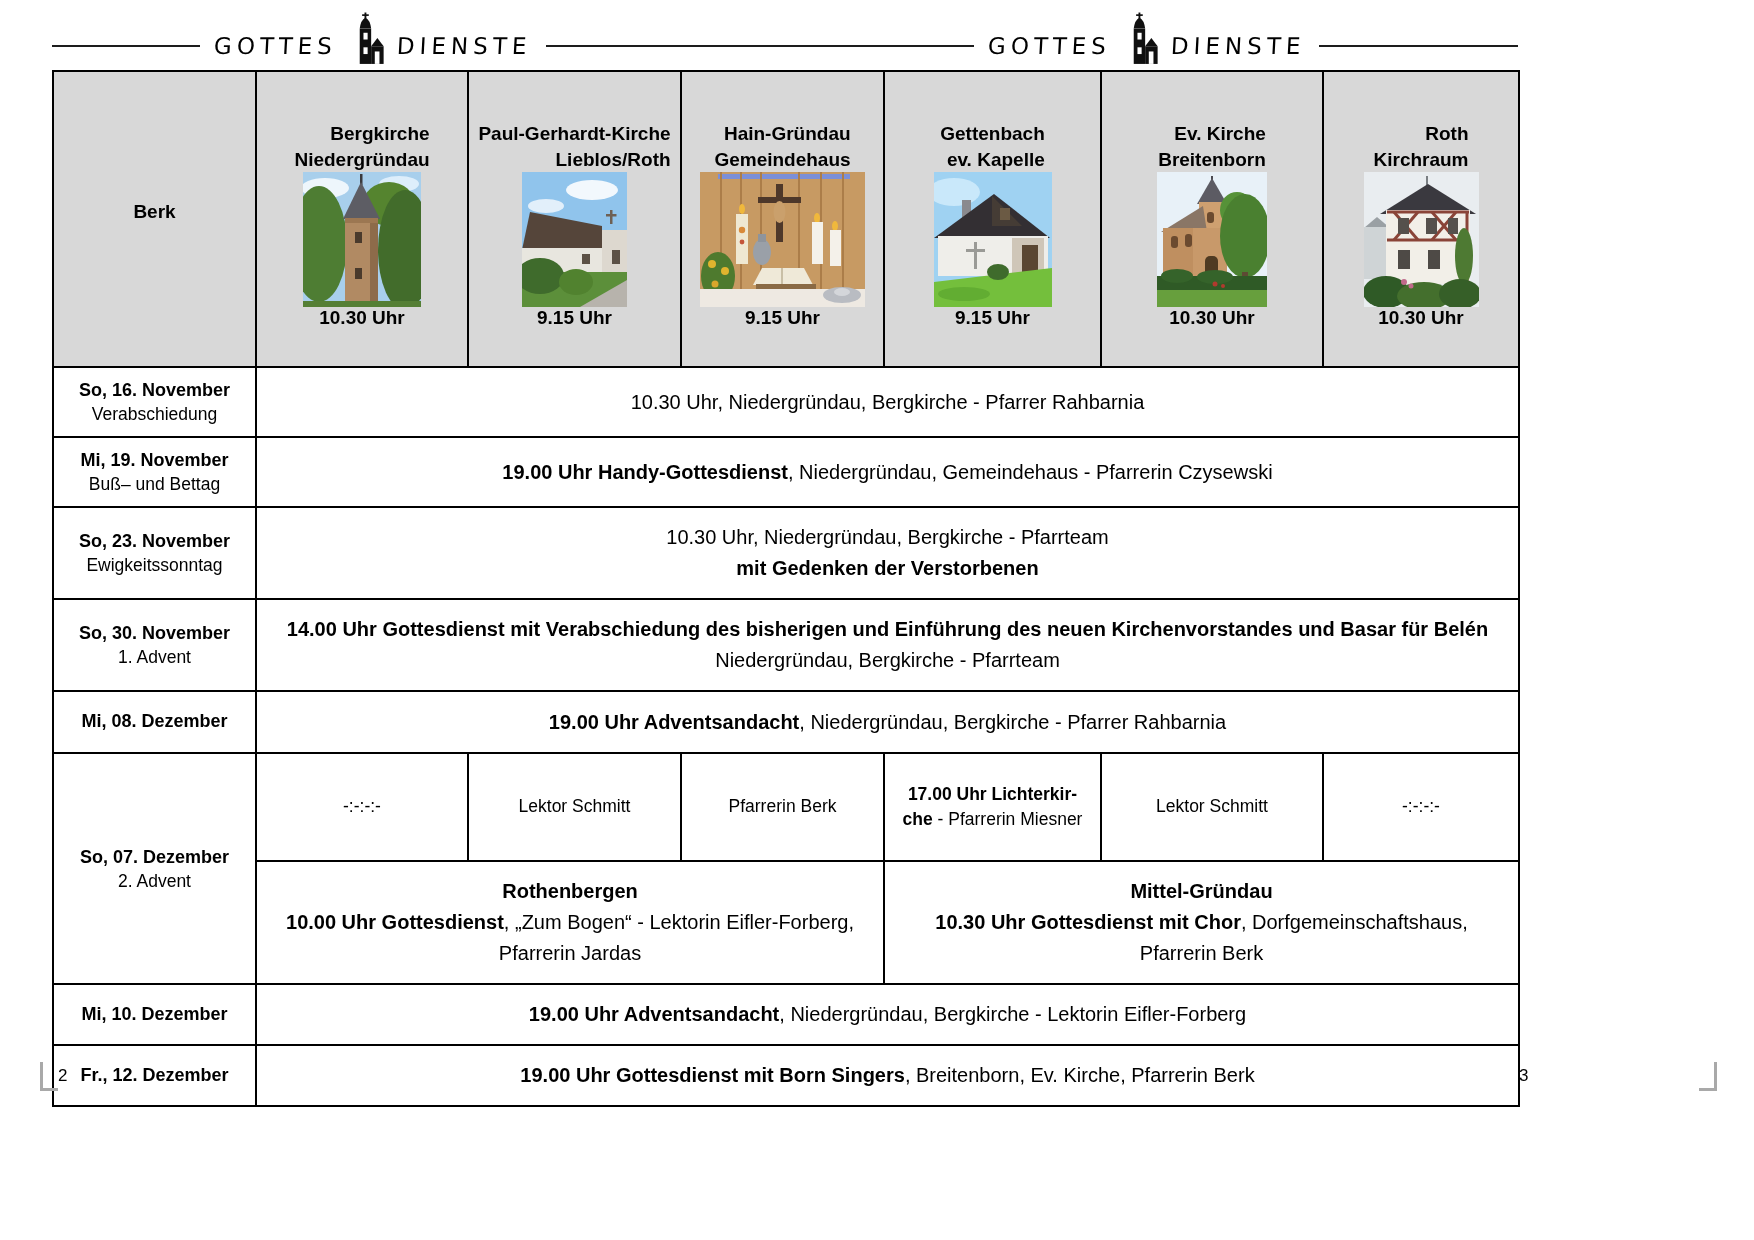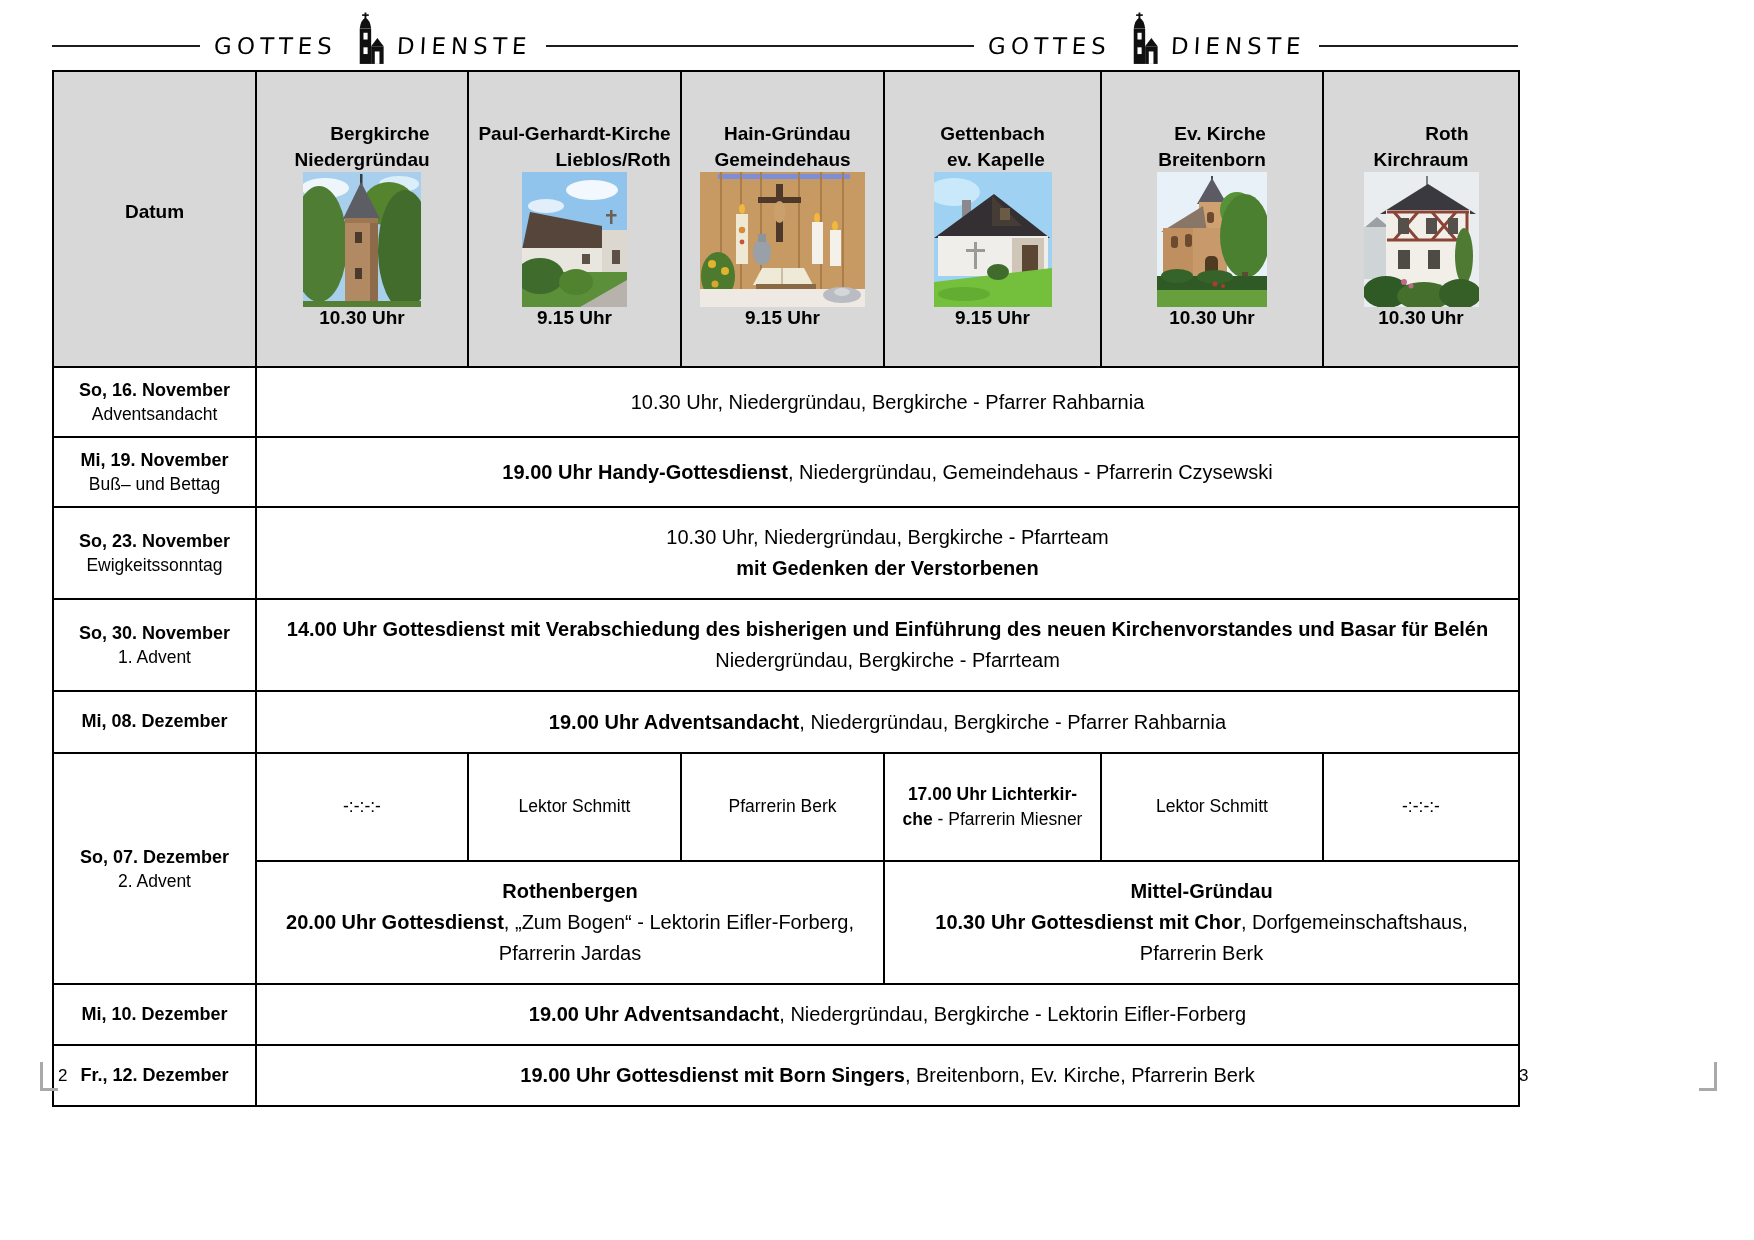--- a/index.html
+++ b/index.html
@@ -101,21 +101,21 @@
       <col style="width:213px">
     <col style="width:203px">
       <col style="width:217px">
       <col style="width:222px">
     <col style="width:196px">
   </colgroup>
   <tbody id="schedule-body">
       <tr style="height: 296px;">
         <td class="head datecell">
           <div class="datum-inner">
-            <div class="datum">Datum</div>
+            <div class="datum">Berk</div>
           </div>
         </td>
         <td class="head">
           <div class="head-inner">
             <div class="col-title">
               <div>Bergkirche</div>
               <div>Niedergründau</div>
             </div>
             <div class="photo">
               <svg width="118" height="135" viewBox="0 0 118 135">
@@ -305,21 +305,21 @@
                 <circle cx="47" cy="114" r="2.5" fill="#c06a8a"></circle>
               </svg>
             </div>
             <div class="col-time">10.30 Uhr</div>
           </div>
         </td>
       </tr>
       <tr style="height: 70px;">
         <td class="datecell">
           <div class="dl1">So, 16. November</div>
-          <div class="dl2">Adventsandacht</div>
+          <div class="dl2">Verabschiedung</div>
         </td>
         <td class="svc" colspan="6">
           <div class="tline"><span>10.30 Uhr, Niedergründau, Bergkirche - Pfarrer Rahbarnia</span></div>
         </td>
       </tr>
       <tr style="height: 70px;">
         <td class="datecell">
           <div class="dl1">Mi, 19. November</div>
           <div class="dl2">Buß– und Bettag</div>
         </td>
@@ -376,21 +376,21 @@
         <td class="sub">
           <div class="tline"><span>Lektor Schmitt</span></div>
         </td>
         <td class="sub">
           <div class="tline"><span>-:-:-:-</span></div>
         </td>
       </tr>
       <tr style="height: 96px;">
         <td class="svc" colspan="3">
           <div class="tline"><span class="b">Rothenbergen</span></div>
-          <div class="tline"><span class="b">20.00 Uhr Gottesdienst</span><span>, „Zum Bogen“ - Lektorin Eifler-Forberg,</span></div>
+          <div class="tline"><span class="b">10.00 Uhr Gottesdienst</span><span>, „Zum Bogen“ - Lektorin Eifler-Forberg,</span></div>
           <div class="tline"><span>Pfarrerin Jardas</span></div>
         </td>
         <td class="svc" colspan="3">
           <div class="tline"><span class="b">Mittel-Gründau</span></div>
           <div class="tline"><span class="b">10.30 Uhr Gottesdienst mit Chor</span><span>, Dorfgemeinschaftshaus,</span></div>
           <div class="tline"><span>Pfarrerin Berk</span></div>
         </td>
       </tr>
       <tr style="height: 54px;">
         <td class="datecell">

